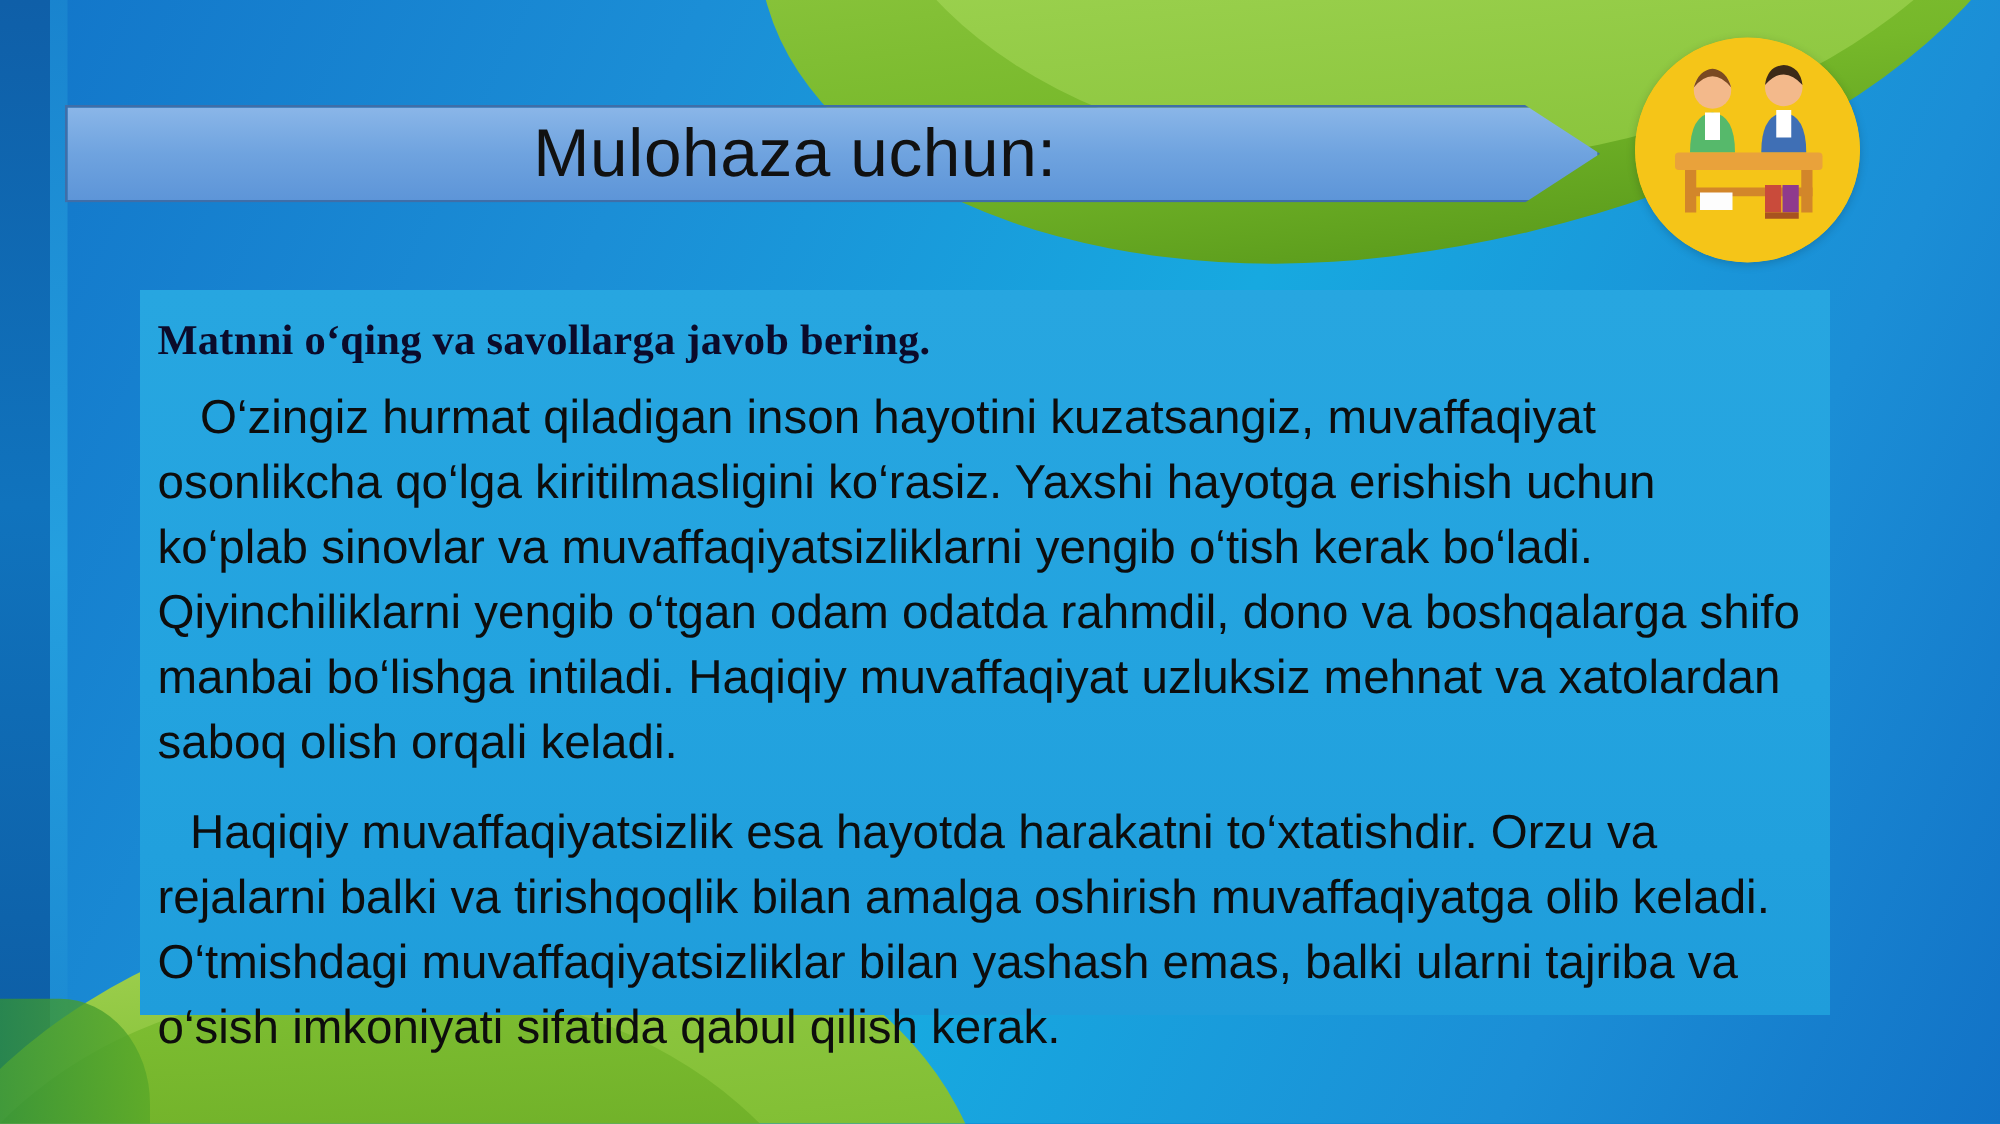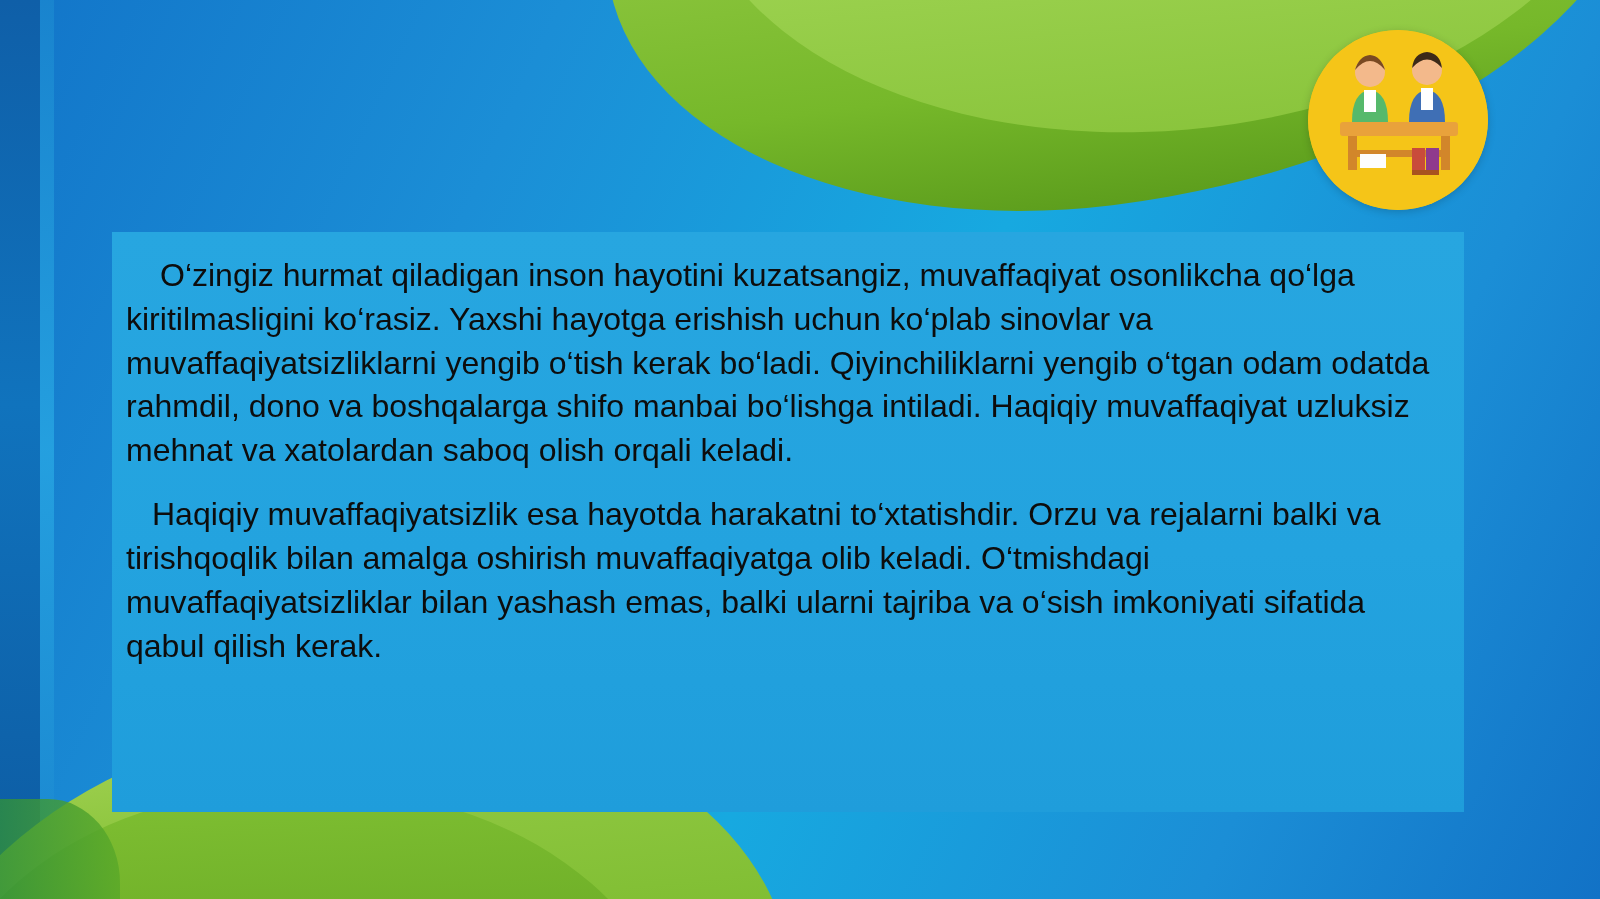--- a/index.html
+++ b/index.html
@@ -147,21 +147,21 @@
   }
   .heading {
     font-family: "Liberation Serif", serif;
     font-weight: bold;
     font-size: 34px;
     color: #0b0b2b;
     margin: 0 0 16px 6px;
     letter-spacing: .2px;
   }
   .para {
-    font-size: 32px;
+    font-size: 38px;
     line-height: 1.37;
     color: #0d0d0d;
     margin: 0 0 14px 0;
     text-indent: 34px;
     padding: 0 6px;
   }
   .para.second {
     text-indent: 26px;
     margin-top: 20px;
   }
@@ -173,20 +173,24 @@
 
   <div class="left-band"></div>
   <div class="left-band-2"></div>
 
   <div class="ribbon-top"></div>
   <div class="ribbon-top-2"></div>
   <div class="ribbon-bottom"></div>
   <div class="ribbon-bottom-2"></div>
   <div class="ribbon-bottom-3"></div>
 
+  <div class="banner">
+    <div class="banner-shape"></div>
+    <div class="banner-text">Mulohaza uchun:</div>
+  </div>
 
   <div class="badge">
     <svg viewBox="0 0 180 180" width="180" height="180" aria-hidden="true">
       <circle cx="90" cy="90" r="90" fill="#f5c518"></circle>
 
       <g>
         <circle cx="62" cy="42" r="15" fill="#f3b98b"></circle>
         <path d="M47 40 q15 -18 30 0 q-4 -14 -15 -15 q-11 1 -15 15 z" fill="#7a4a22"></path>
         <path d="M44 92 q0 -30 18 -32 q18 2 18 32 z" fill="#56b96b"></path>
         <rect x="56" y="60" width="12" height="22" fill="#ffffff"></rect>
@@ -207,18 +211,19 @@
       <rect x="52" y="124" width="26" height="14" fill="#fdfdfd"></rect>
 
       <rect x="104" y="118" width="13" height="22" fill="#c94b3b"></rect>
       <rect x="118" y="118" width="13" height="22" fill="#8f3a8d"></rect>
       <rect x="104" y="140" width="27" height="5" fill="#a8531f"></rect>
     </svg>
   </div>
 
   <div class="content-panel">
     <div class="content-inner">
+      <p class="heading">Matnni o‘qing va savollarga javob bering.</p>
       <p class="para first">O‘zingiz hurmat qiladigan inson hayotini kuzatsangiz, muvaffaqiyat osonlikcha qo‘lga kiritilmasligini ko‘rasiz. Yaxshi hayotga erishish uchun ko‘plab sinovlar va muvaffaqiyatsizliklarni yengib o‘tish kerak bo‘ladi. Qiyinchiliklarni yengib o‘tgan odam odatda rahmdil, dono va boshqalarga shifo manbai bo‘lishga intiladi. Haqiqiy muvaffaqiyat uzluksiz mehnat va xatolardan saboq olish orqali keladi.</p>
       <p class="para second">Haqiqiy muvaffaqiyatsizlik esa hayotda harakatni to‘xtatishdir. Orzu va rejalarni balki va tirishqoqlik bilan amalga oshirish muvaffaqiyatga olib keladi. O‘tmishdagi muvaffaqiyatsizliklar bilan yashash emas, balki ularni tajriba va o‘sish imkoniyati sifatida qabul qilish kerak.</p>
     </div>
   </div>
 
 </div>
 
 </body></html>

